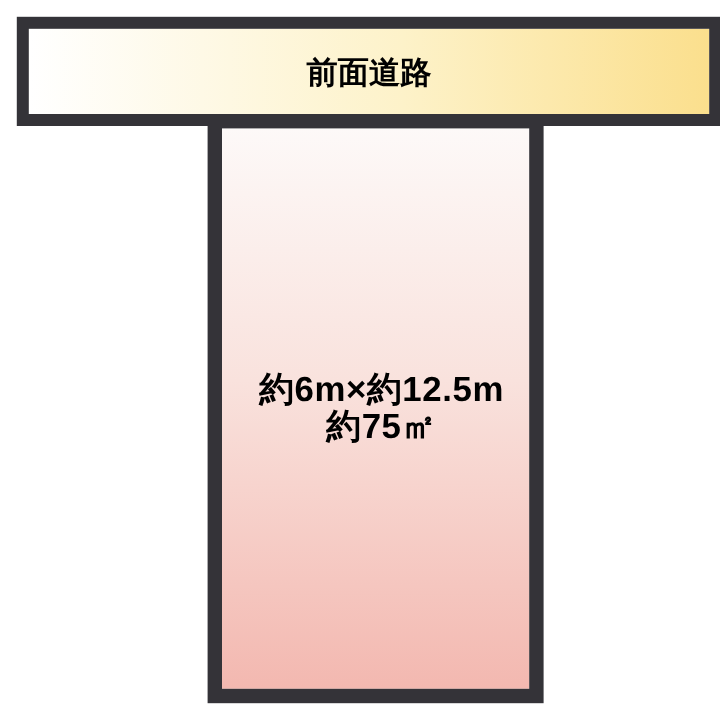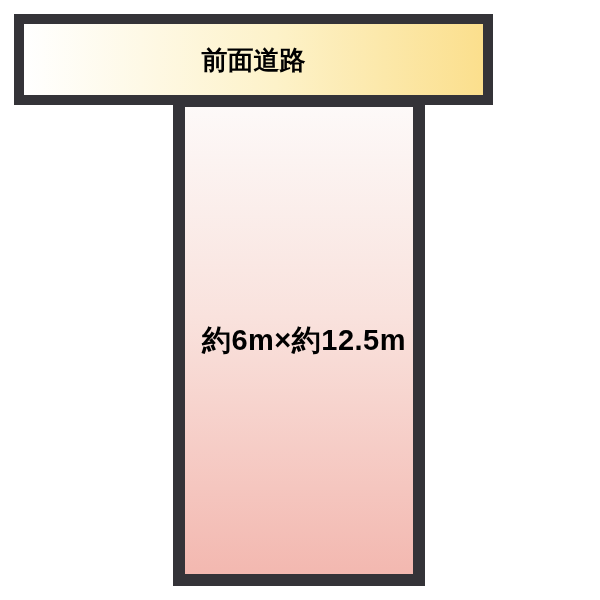--- a/index.html
+++ b/index.html
@@ -14,21 +14,21 @@
     background: #ffffff;
     overflow: hidden;
     font-family: "Liberation Sans", "DejaVu Sans", sans-serif;
     color: #000000;
   }
   
   .plot {
     position: absolute;
     left: 173px;
     top: 95px;
-    width: 252px;
+    width: 280px;
     height: 491px;
     box-sizing: border-box;
     border: 12px solid #343338;
     background: linear-gradient(180deg, #fdf9f8 0%, #f9e2dd 45%, #f3b8b0 100%);
     display: flex;
     align-items: center;
     justify-content: center;
     padding-left: 10px;
   }
   .plot-text {
@@ -37,21 +37,21 @@
     font-size: 29px;
     line-height: 31px;
     white-space: nowrap;
     letter-spacing: 0.5px;
   }
   
   .road {
     position: absolute;
     left: 14px;
     top: 14px;
-    width: 479px;
+    width: 587px;
     height: 91px;
     box-sizing: border-box;
     border: 10px solid #343338;
     background: linear-gradient(90deg, #ffffff 0%, #fdf2c9 55%, #fbdf8d 100%);
     display: flex;
     align-items: center;
     justify-content: center;
   }
   .road-text {
     text-align: center;
@@ -65,20 +65,21 @@
   }
 </style>
 </head>
 <body>
 
 <div class="canvas">
 
   <div class="plot">
     <div class="plot-text">
       <div>約6m×約12.5m</div>
+      <div>約75㎡</div>
     </div>
   </div>
 
   <div class="road">
     <div class="road-text">
       <div class="line1">前面道路</div>
     </div>
   </div>
 
 </div>

